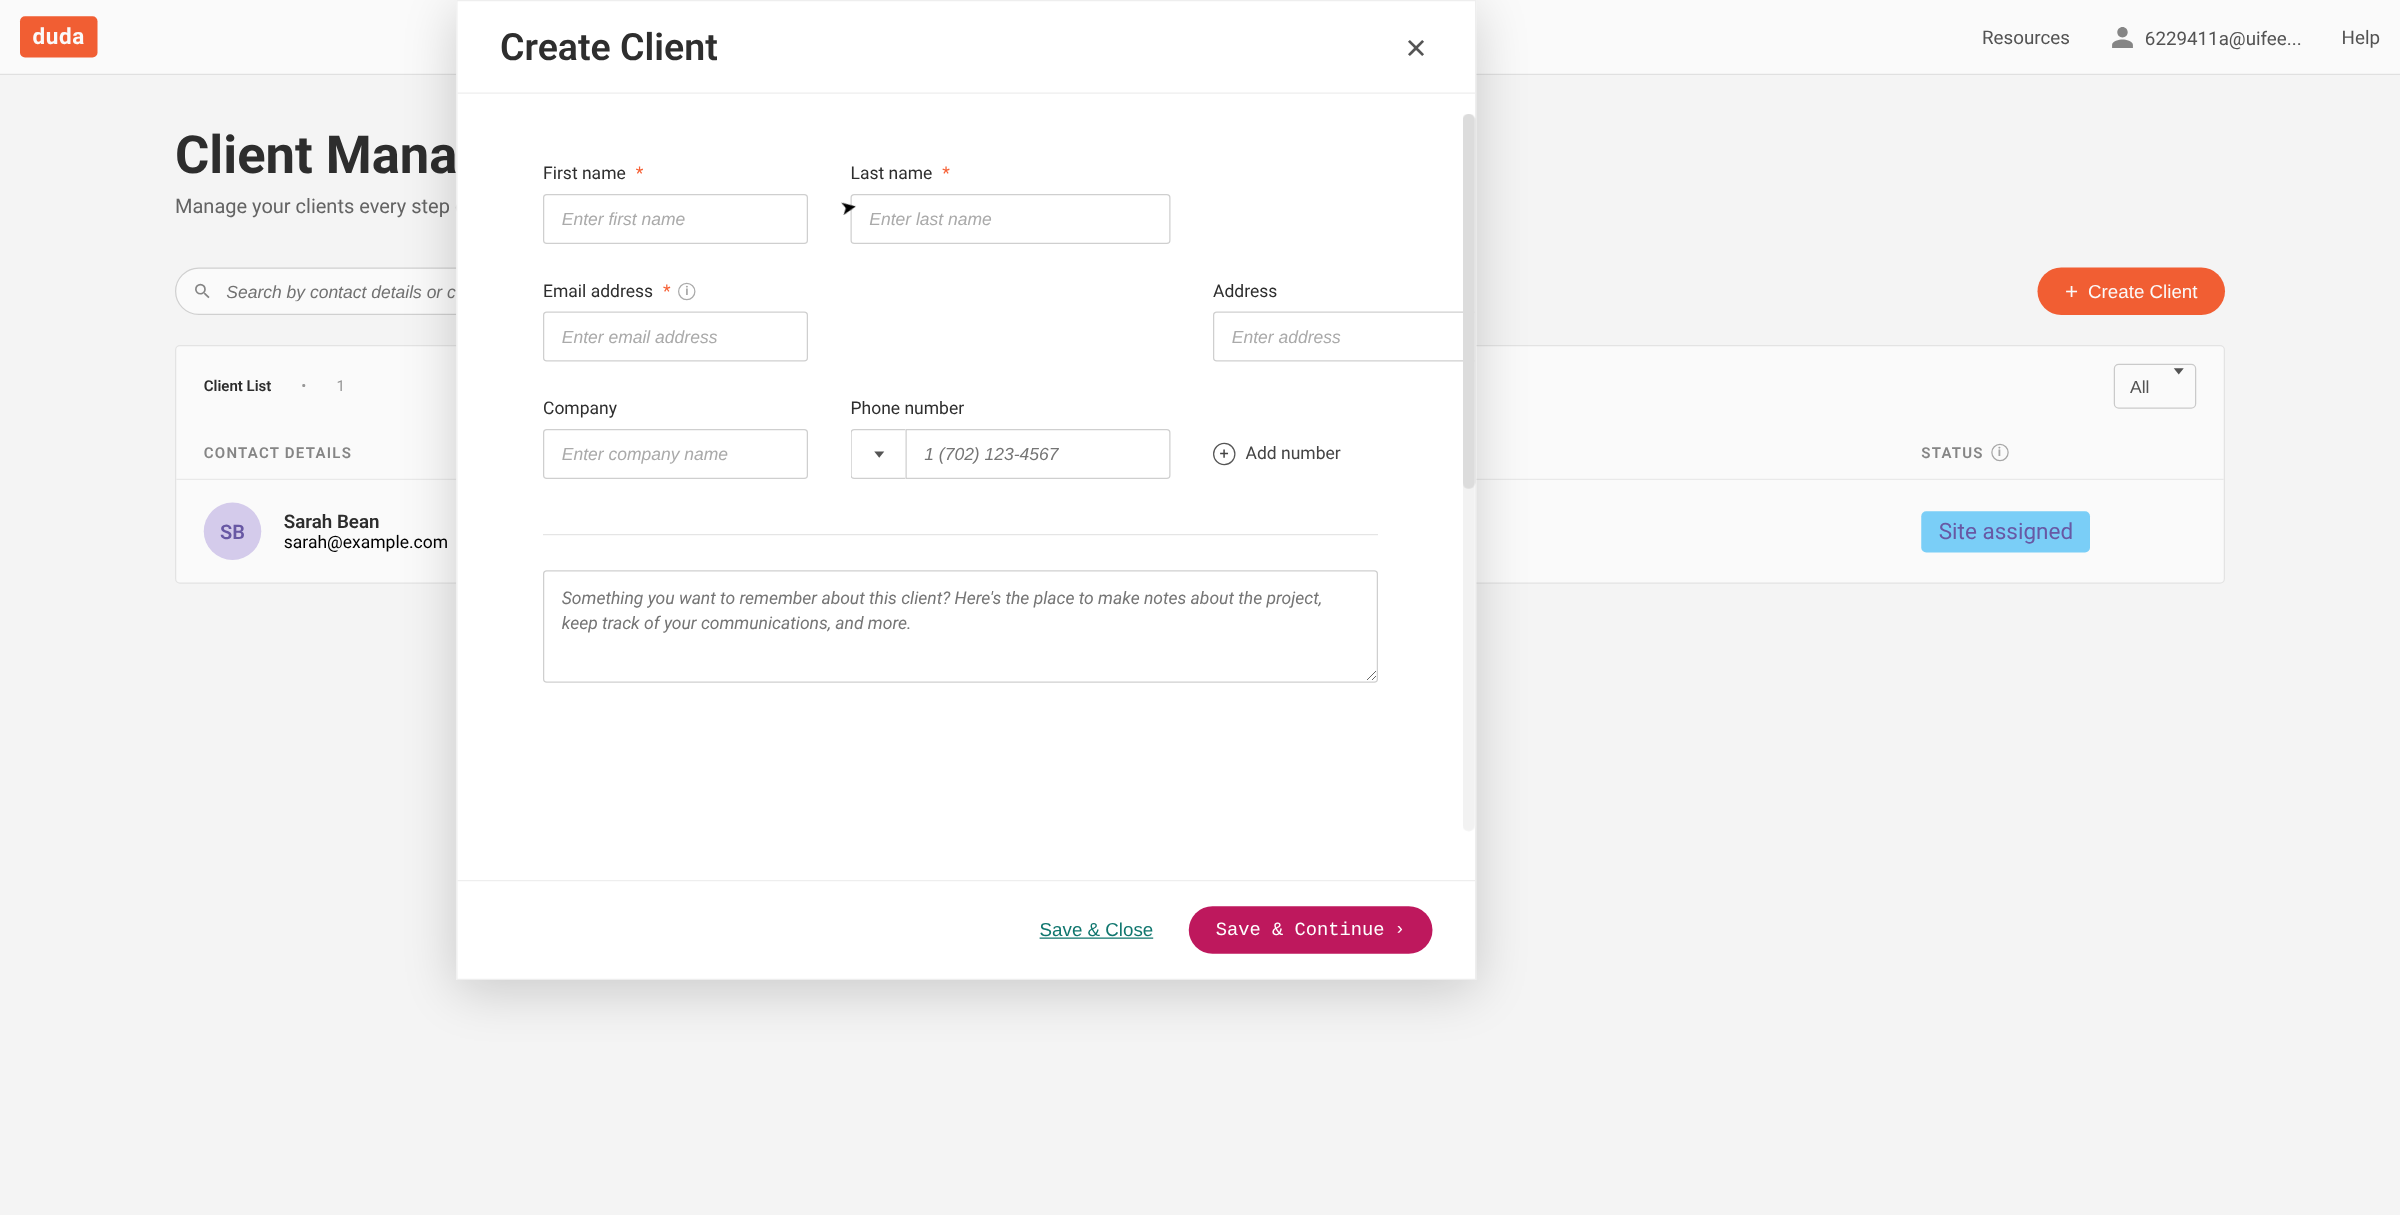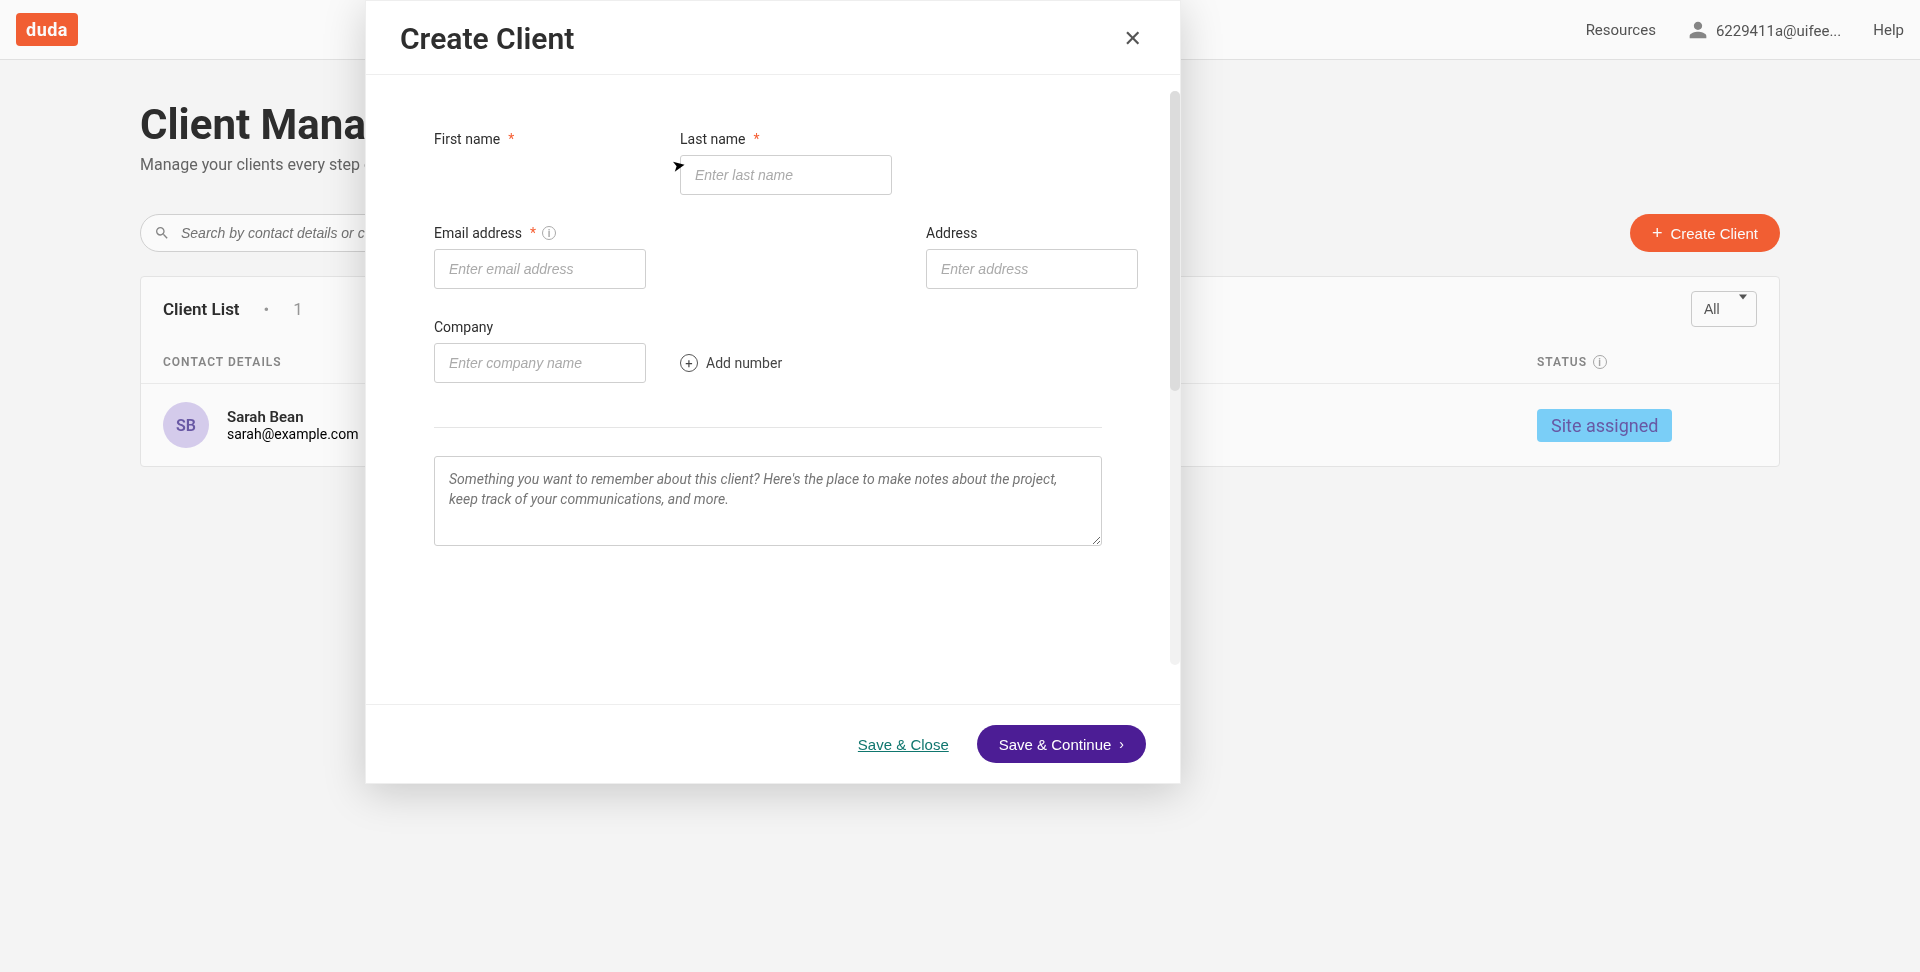--- a/index.html
+++ b/index.html
@@ -136,21 +136,21 @@
     .list-panel-header {
       display: flex;
       align-items: center;
       justify-content: space-between;
       padding: 14px 22px;
     }
     .list-title {
       display: flex;
       align-items: baseline;
       gap: 24px;
-      font-size: 17px;
+      font-size: 12px;
       font-weight: 600;
       color: #2e2e2e;
     }
     .list-count {
       color: #999;
       font-weight: 400;
     }
     .filter-select {
       height: 36px;
       border: 1px solid #cfcfcf;
@@ -415,31 +415,32 @@
     }
     .link-btn {
       background: none;
       border: none;
       color: #0f766e;
       font-size: 15px;
       text-decoration: underline;
       cursor: pointer;
     }
     .primary-btn {
-      background: #4c1d95;
+      background: #be185d;
       color: #fff;
       border: none;
       height: 38px;
       padding: 0 22px;
       border-radius: 19px;
       font-size: 15px;
       display: flex;
       align-items: center;
       gap: 8px;
       cursor: pointer;
+      font-family: Liberation Mono, monospace;
     }
     .chev-right {
       font-size: 14px;
     }
     .caret-down {
       width: 0;
       height: 0;
       border-left: 4px solid transparent;
       border-right: 4px solid transparent;
       border-top: 5px solid #555;
@@ -559,20 +560,21 @@
       </button>
     </div>
 
     <div class="modal-body">
       <div class="form-grid">
         <div class="form-field">
           <label class="field-label">
             <span>First name</span>
               <span class="required-star">*</span>
           </label>
+          <input class="text-input" type="text" placeholder="Enter first name" style="">
         </div>
 
         <div class="form-field">
           <label class="field-label">
             <span>Last name</span>
               <span class="required-star">*</span>
           </label>
           <input class="text-input" type="text" placeholder="Enter last name" style="">
         </div>
 
@@ -589,20 +591,29 @@
         <div class="form-field">
           <label class="field-label">Address</label>
           <input class="text-input" type="text" placeholder="Enter address" style="">
         </div>
 
         <div class="form-field">
           <label class="field-label">Company</label>
           <input class="text-input" type="text" placeholder="Enter company name" style="">
         </div>
 
+        <div class="form-field">
+          <label class="field-label">Phone number</label>
+          <div class="phone-row">
+            <div class="phone-code">
+              <span class="caret-down"></span>
+            </div>
+            <input class="phone-input" type="text" placeholder="1 (702) 123-4567" style="">
+          </div>
+        </div>
 
         <div class="add-number">
           <span class="add-number-icon">+</span>
           <span>Add number</span>
         </div>
       </div>
 
       <hr class="divider">
 
       <textarea class="notes-area" placeholder="Something you want to remember about this client? Here's the place to make notes about the project, keep track of your communications, and more." style=""></textarea>

